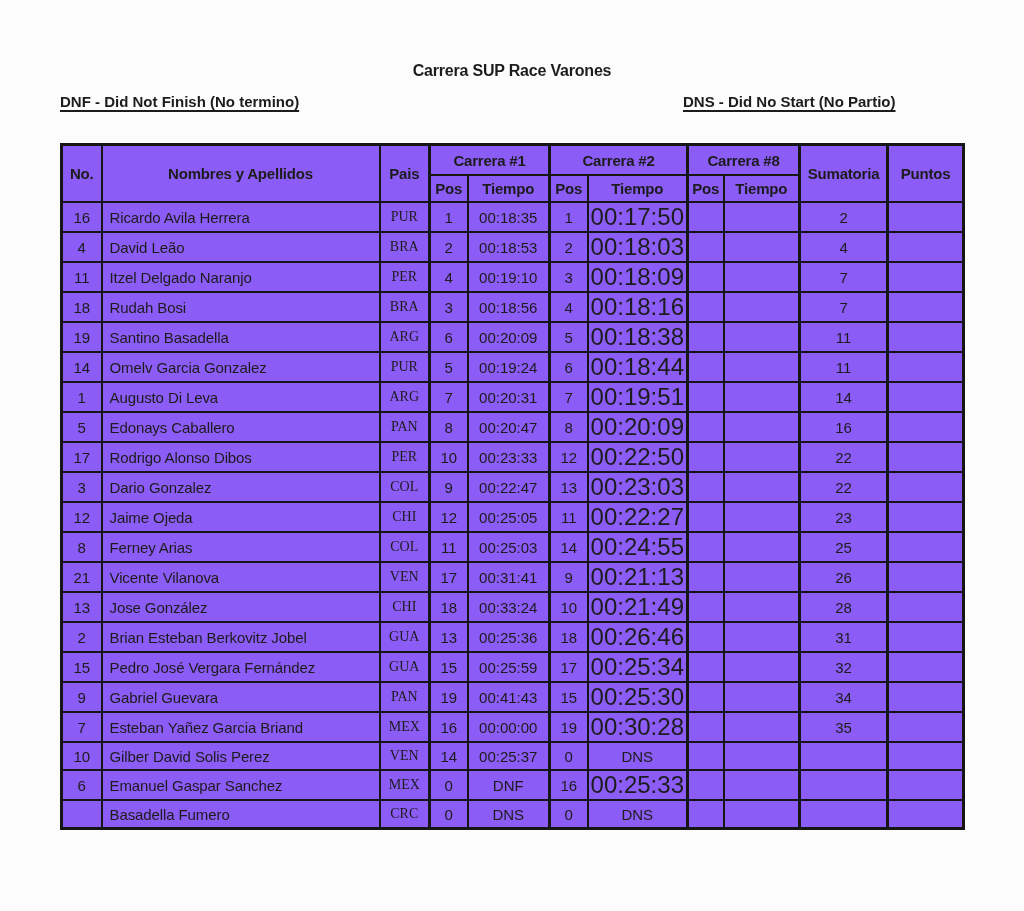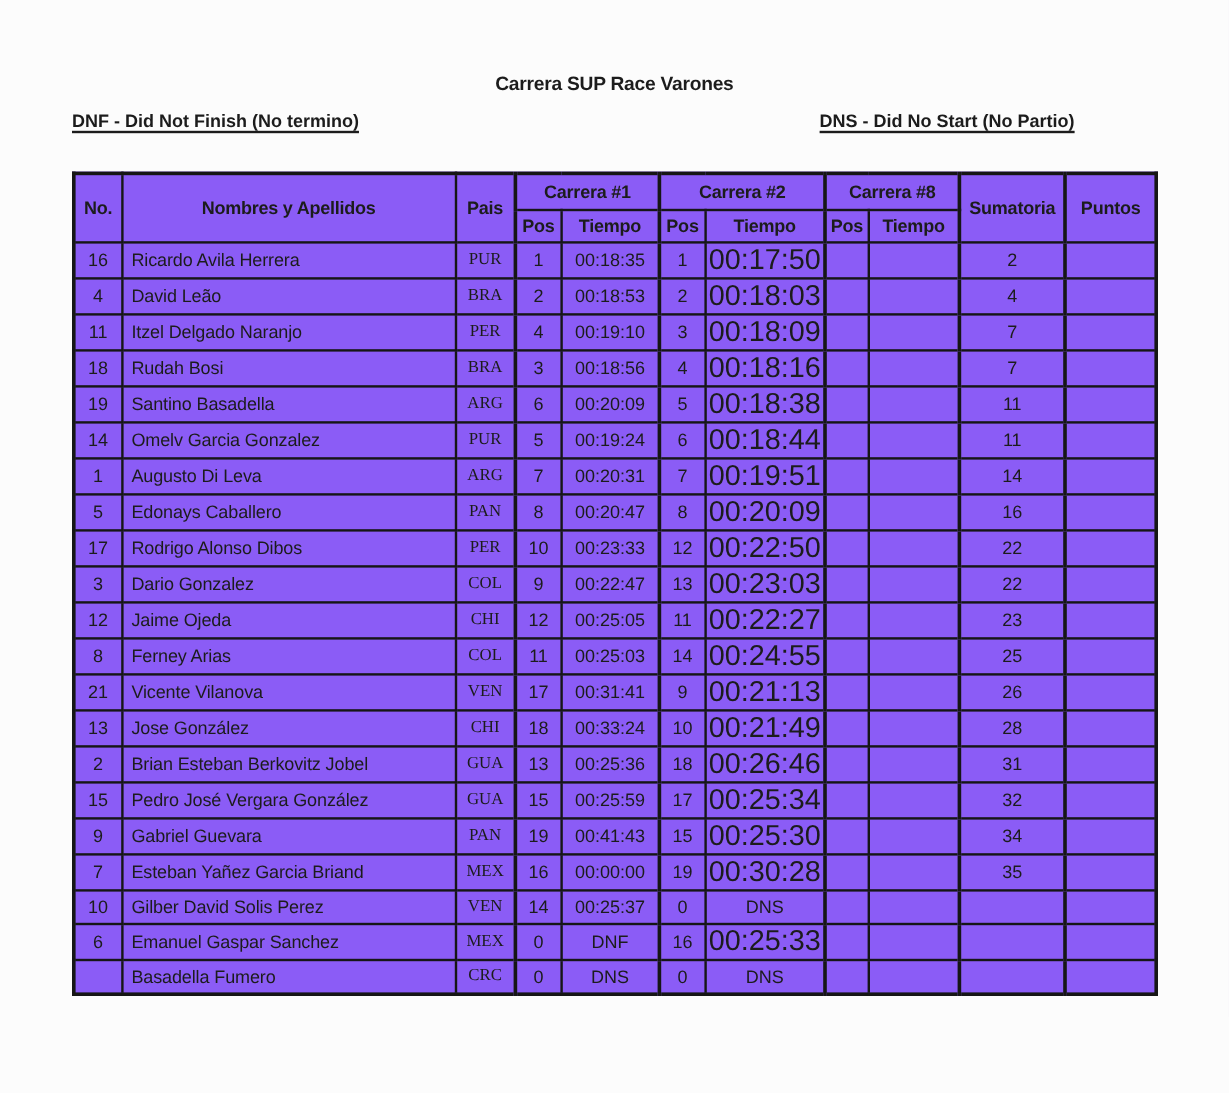--- a/index.html
+++ b/index.html
@@ -330,21 +330,21 @@
           <td class="c-t1">00:25:36</td>
           <td class="c-pos gl">18</td>
           <td class="c-t2 big">00:26:46</td>
           <td class="c-pos gl"></td>
           <td class="c-t3"></td>
           <td class="c-sum gl">31</td>
           <td class="c-pts gl"></td>
         </tr>
         <tr>
           <td class="c-no">15</td>
-          <td class="c-name">Pedro José Vergara González</td>
+          <td class="c-name">Pedro José Vergara Fernández</td>
           <td class="c-pais">GUA</td>
           <td class="c-pos gl">15</td>
           <td class="c-t1">00:25:59</td>
           <td class="c-pos gl">17</td>
           <td class="c-t2 big">00:25:34</td>
           <td class="c-pos gl"></td>
           <td class="c-t3"></td>
           <td class="c-sum gl">32</td>
           <td class="c-pts gl"></td>
         </tr>

